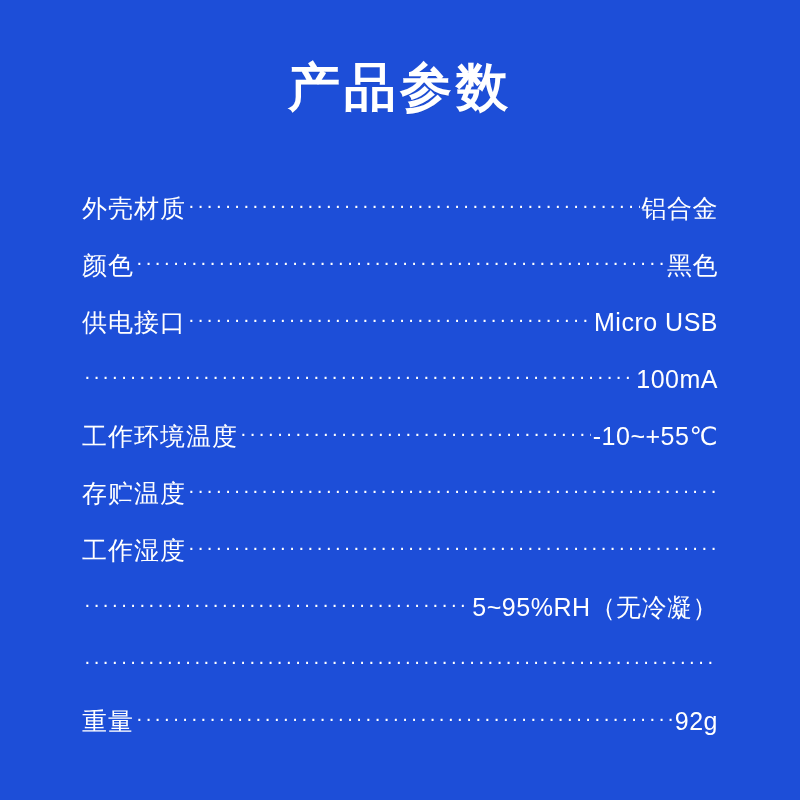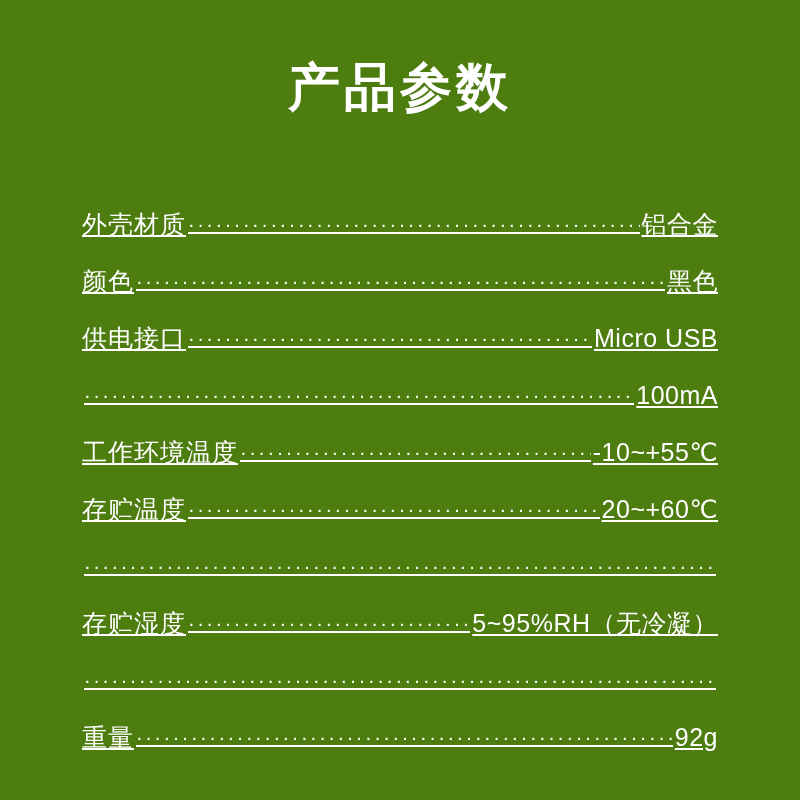--- a/index.html
+++ b/index.html
@@ -46,27 +46,26 @@
   .spec-list {
     margin: 0;
     padding: 0;
     list-style: none;
     margin-top: 62px;
     padding-left: 82px;
     padding-right: 82px;
   }
   .spec-row {
     display: flex;
-    align-items: flex-end;
+    align-items: center;
     color: #ffffff;
     font-size: 25px;
     line-height: 1.0;
     height: 57px;
     white-space: nowrap;
-    text-decoration: underline;
   }
   .spec-label {
     flex: 0 0 auto;
     letter-spacing: 1px;
   }
   .dots {
     flex: 1 1 auto;
     overflow: hidden;
     margin: 0 2px;
     position: relative;
@@ -79,21 +78,21 @@
     line-height: 1;
   }
   .spec-value {
     flex: 0 0 auto;
     letter-spacing: 0.5px;
   }
 </style>
 </head>
 <body>
 
-<div class="spec-card" style="background: #4d7c0f;">
+<div class="spec-card" style="background: #1d4ed8;">
   <div class="card-inner">
     <div class="title">产品参数</div>
     <ul class="spec-list">
       <li class="spec-row">
         <span class="spec-label">外壳材质</span>
         <span class="dots">······································································································</span>
         <span class="spec-value">铝合金</span>
       </li>
       <li class="spec-row">
         <span class="spec-label">颜色</span>
@@ -110,27 +109,26 @@
         <span class="spec-value">100mA</span>
       </li>
       <li class="spec-row">
         <span class="spec-label">工作环境温度</span>
         <span class="dots">······································································································</span>
         <span class="spec-value">-10~+55℃</span>
       </li>
       <li class="spec-row">
         <span class="spec-label">存贮温度</span>
         <span class="dots">······································································································</span>
-        <span class="spec-value">20~+60℃</span>
       </li>
       <li class="spec-row">
+        <span class="spec-label">工作湿度</span>
         <span class="dots">······································································································</span>
       </li>
       <li class="spec-row">
-        <span class="spec-label">存贮湿度</span>
         <span class="dots">······································································································</span>
         <span class="spec-value">5~95%RH（无冷凝）</span>
       </li>
       <li class="spec-row">
         <span class="dots">······································································································</span>
       </li>
       <li class="spec-row">
         <span class="spec-label">重量</span>
         <span class="dots">······································································································</span>
         <span class="spec-value">92g</span>

